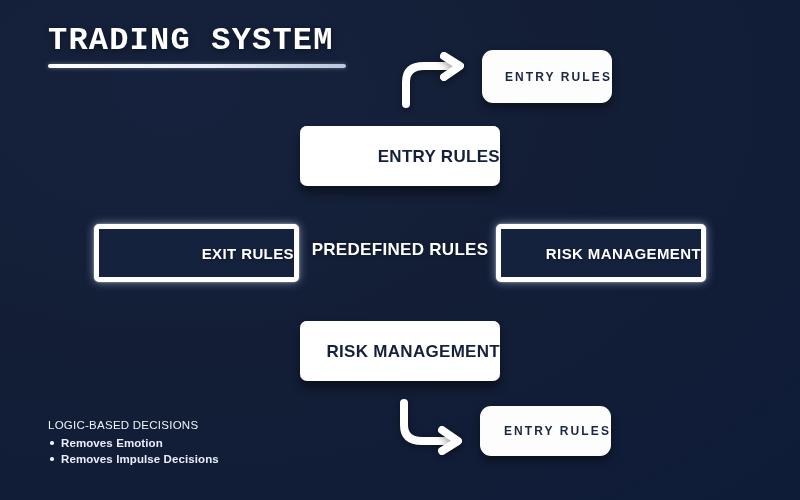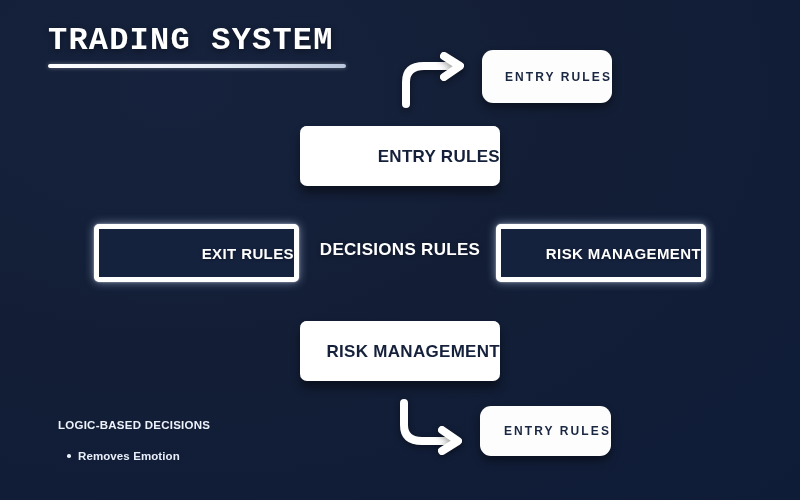--- a/index.html
+++ b/index.html
@@ -129,27 +129,26 @@
 
   
   #footer {
     position: absolute;
     left: 48px;
     top: 419px;
     color: #eef3fb;
   }
   #footer-title {
     font-size: 11.5px;
-    font-weight: bold;
+    font-weight: normal;
     letter-spacing: 0.25px;
     margin-bottom: 4px;
-    margin-left: 10px;
   }
   #footer ul {
-    margin: 17px;
+    margin: 0;
     padding: 0;
     list-style: none;
   }
   #footer li {
     font-size: 11.5px;
     font-weight: bold;
     letter-spacing: 0.1px;
     line-height: 16px;
     padding-left: 13px;
     position: relative;
@@ -186,21 +185,21 @@
   </div>
 
   <div class="node filled-lg" style="left:300px; top:126px; width:200px; height:60px;">
     <span class="node-label">ENTRY RULES</span>
   </div>
 
   <div class="node outlined" style="left:94px; top:224px; width:205px; height:58px;">
     <span class="node-label">EXIT RULES</span>
   </div>
 
-  <div id="center-label">DECISIONS RULES</div>
+  <div id="center-label">PREDEFINED RULES</div>
 
   <div class="node outlined" style="left:496px; top:224px; width:210px; height:58px;">
     <span class="node-label">RISK MANAGEMENT</span>
   </div>
 
   <div class="node filled-lg" style="left:300px; top:321px; width:200px; height:60px;">
     <span class="node-label">RISK MANAGEMENT</span>
   </div>
 
   <div class="arrow" style="left:396px; top:399px; width:80px; height:56px;">
@@ -211,16 +210,17 @@
   </div>
 
   <div class="node filled-sm" style="left:480px; top:406px; width:131px; height:50px;">
     <span class="node-label">ENTRY RULES</span>
   </div>
 
   <div id="footer">
     <div id="footer-title">LOGIC-BASED DECISIONS</div>
     <ul>
       <li>Removes Emotion</li>
+      <li>Removes Impulse Decisions</li>
     </ul>
   </div>
 
 </div>
 
 </body></html>

